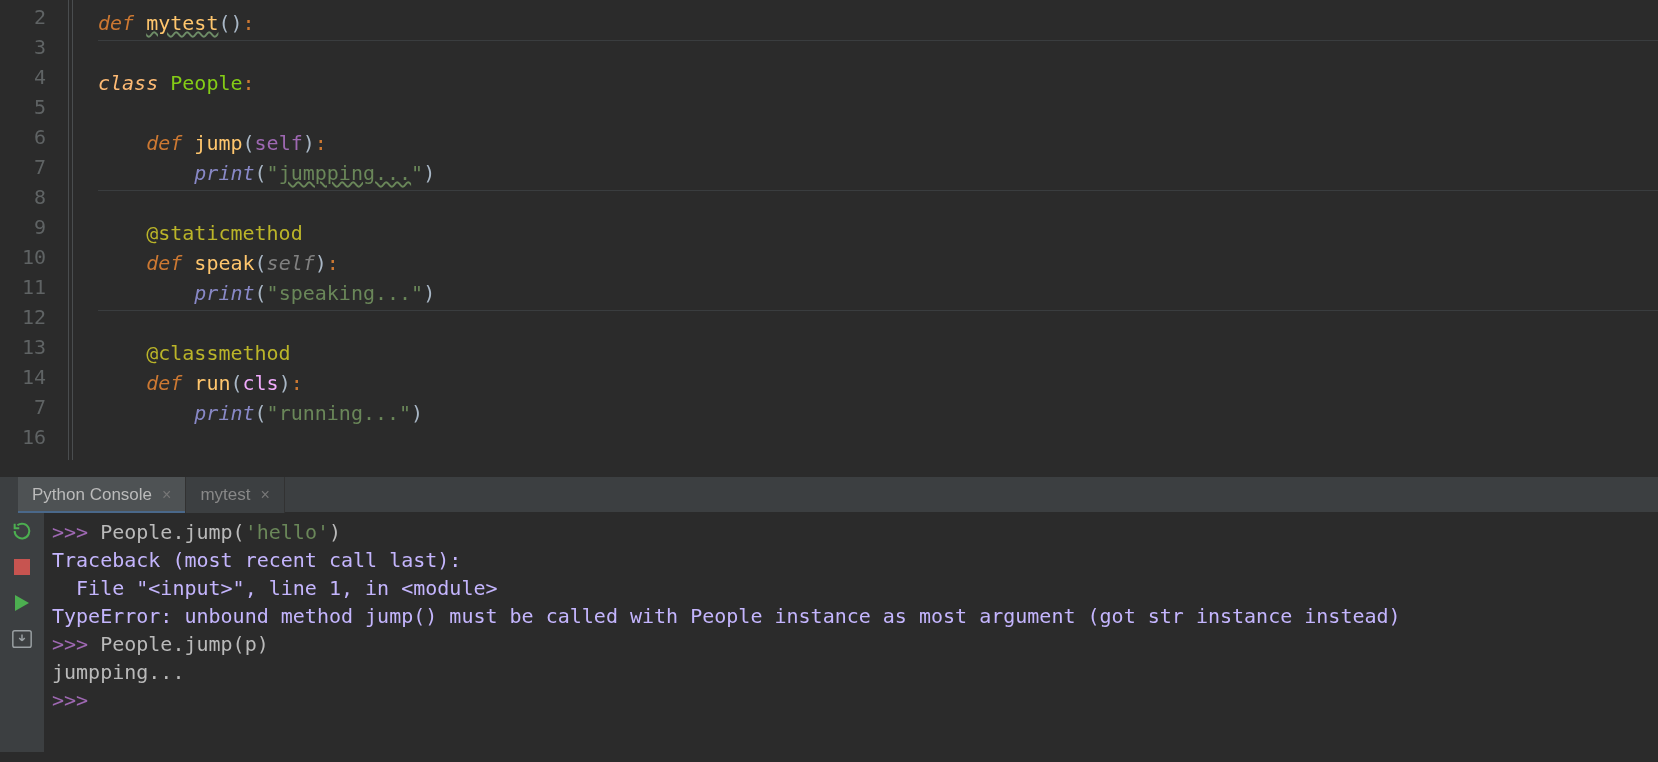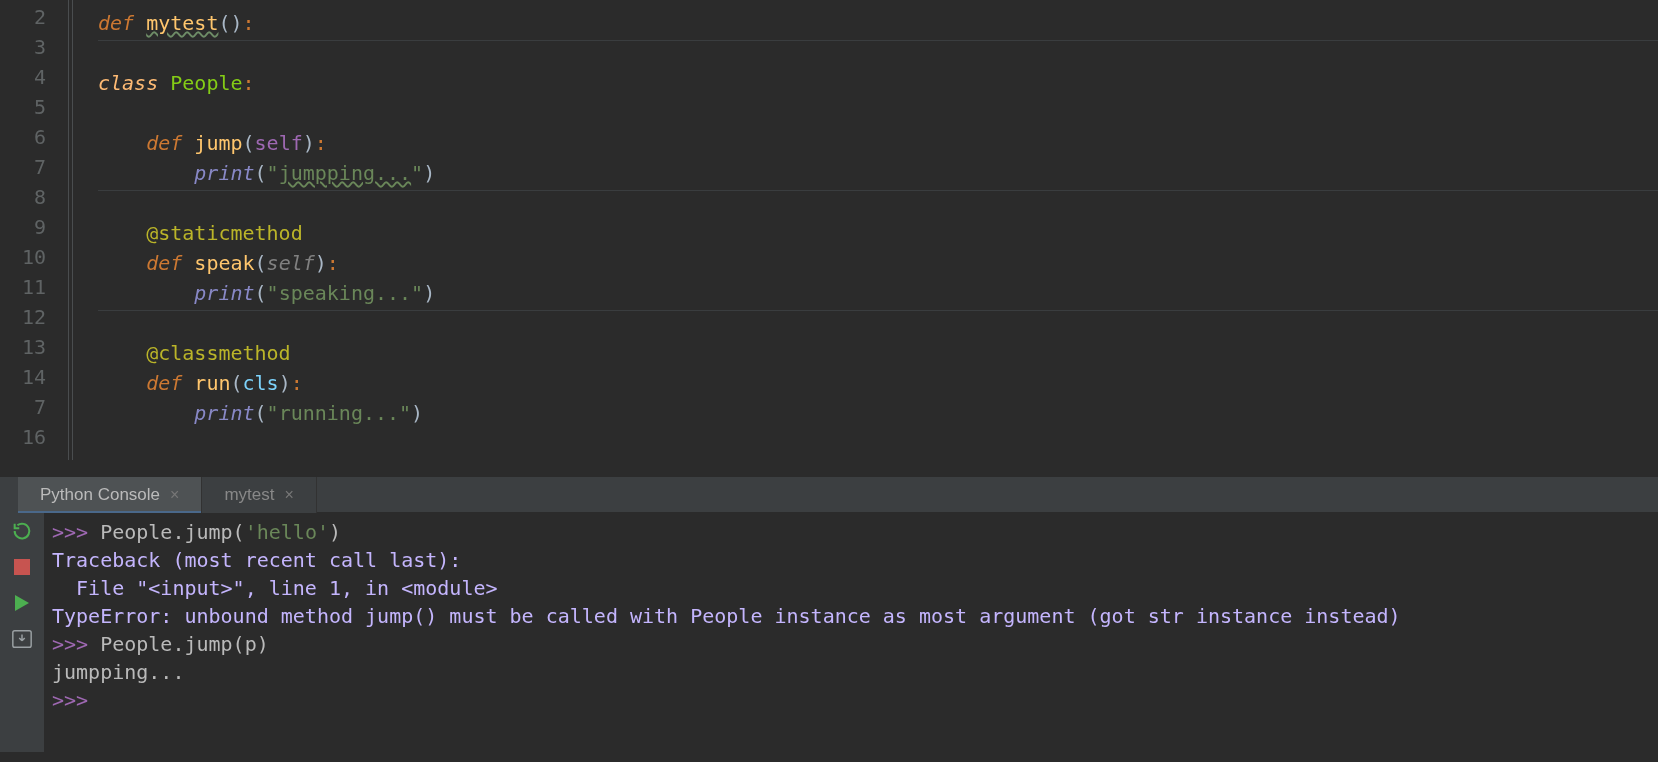--- a/index.html
+++ b/index.html
@@ -12,34 +12,34 @@
   .code-col { flex: 1; padding-top: 8px; }
   .code-line { font-size: 20px; line-height: 30px; height: 30px; white-space: pre; color: #bababa; }
   .k-def { color: #cc7832; font-style: italic; }
   .k-class { color: #fdba74; font-style: italic; }
   .k-pass { color: #cc7832; font-style: italic; }
   .fn-name { color: #ffc66d; }
   .cls-name { color: #84cc16; }
   .paren { color: #a9b7c6; }
   .self { color: #9e68b2; }
   .self-grey { color: #808080; font-style: italic; }
-  .cls-param { color: #7dd3fc; text-align: right; }
+  .cls-param { color: #f0abfc; text-align: right; }
   .str { color: #6a8759; }
   .builtin { color: #8888c6; font-style: italic; }
   .decor { color: #bbb529; }
   .punct { color: #cc7832; }
   .typo { text-decoration: underline; text-decoration-style: wavy; text-decoration-color: #6a8759; }
   .typo2 { text-decoration: underline; text-decoration-style: wavy; text-decoration-color: #6e8d67; }
   .sep-row { height: 30px; position: relative; }
   .sep-line { position: absolute; left: 0; right: 0; top: 2px; height: 1px; background: #3a3d3f; }
 
   .console-wrap { width: 100%; height: 286px; background: #2b2b2b; }
   .tab-bar { display: flex; align-items: center; background: #3c3f41; height: 36px; border-top: 1px solid #2b2b2b; }
   .tabspacer { width: 18px; }
-  .tab { height: 36px; display: flex; align-items: center; padding: 0 22px; font-family: -apple-system,"Helvetica Neue",Arial,sans-serif; font-size: 17px; color: #bbbbbb; background: #4e5254; border-right: 1px solid #323232; position: relative; }
+  .tab { height: 36px; display: flex; align-items: center; padding: 0 14px; font-family: -apple-system,"Helvetica Neue",Arial,sans-serif; font-size: 17px; color: #bbbbbb; background: #4e5254; border-right: 1px solid #323232; position: relative; }
   .tab.inactive { background: #3c3f41; color: #888; }
   .tab .close { margin-left: 10px; color: #777; font-size: 16px; }
   .tab.active-ul::after { content: ""; position: absolute; left: 0; right: 0; bottom: 0; height: 2px; background: #4a688a; }
 
   .console-body { display: flex; height: 240px; }
   .console-toolbar { width: 44px; background: #3c3f41; display: flex; flex-direction: column; align-items: center; padding-top: 8px; gap: 14px; }
   .tb-icon { width: 24px; height: 22px; display: flex; align-items: center; justify-content: center; }
   .console-text { flex: 1; background: #2b2b2b; padding: 6px 8px 4px 8px; font-size: 20px; line-height: 28px; }
   .cline { white-space: pre; }
   .prompt { color: #9e68b2; }

